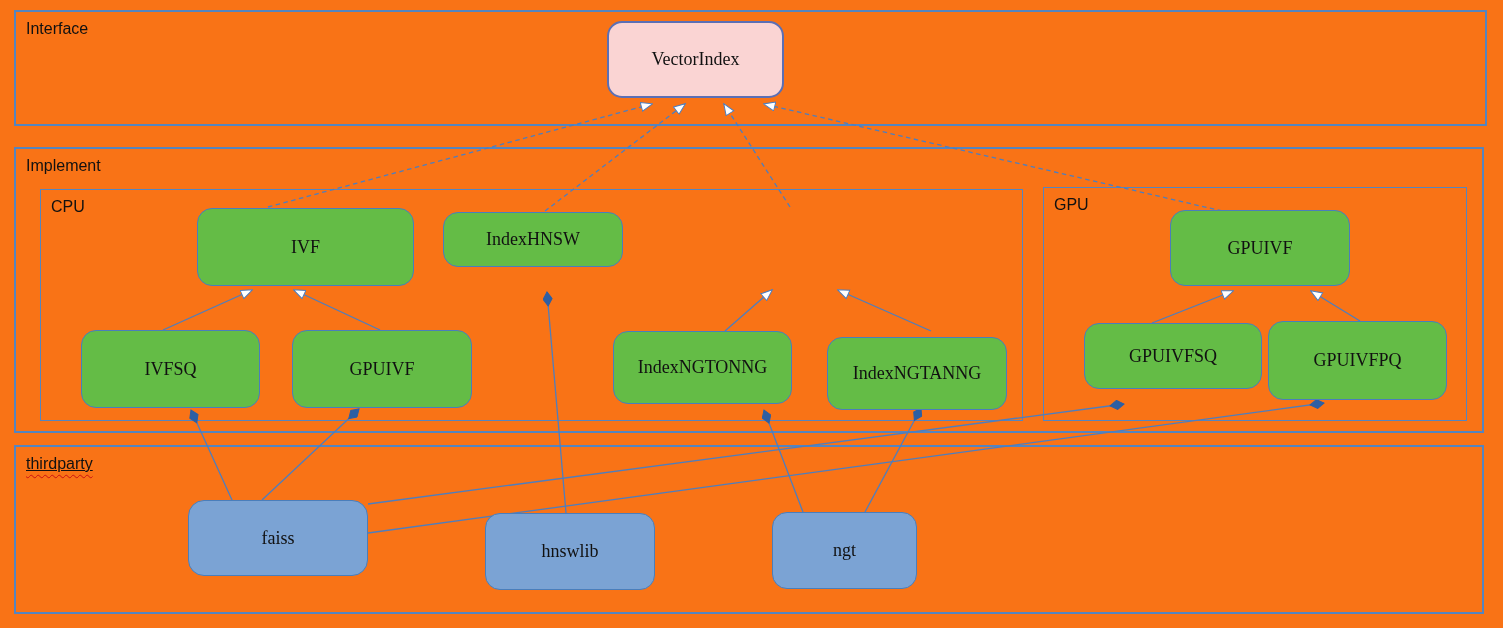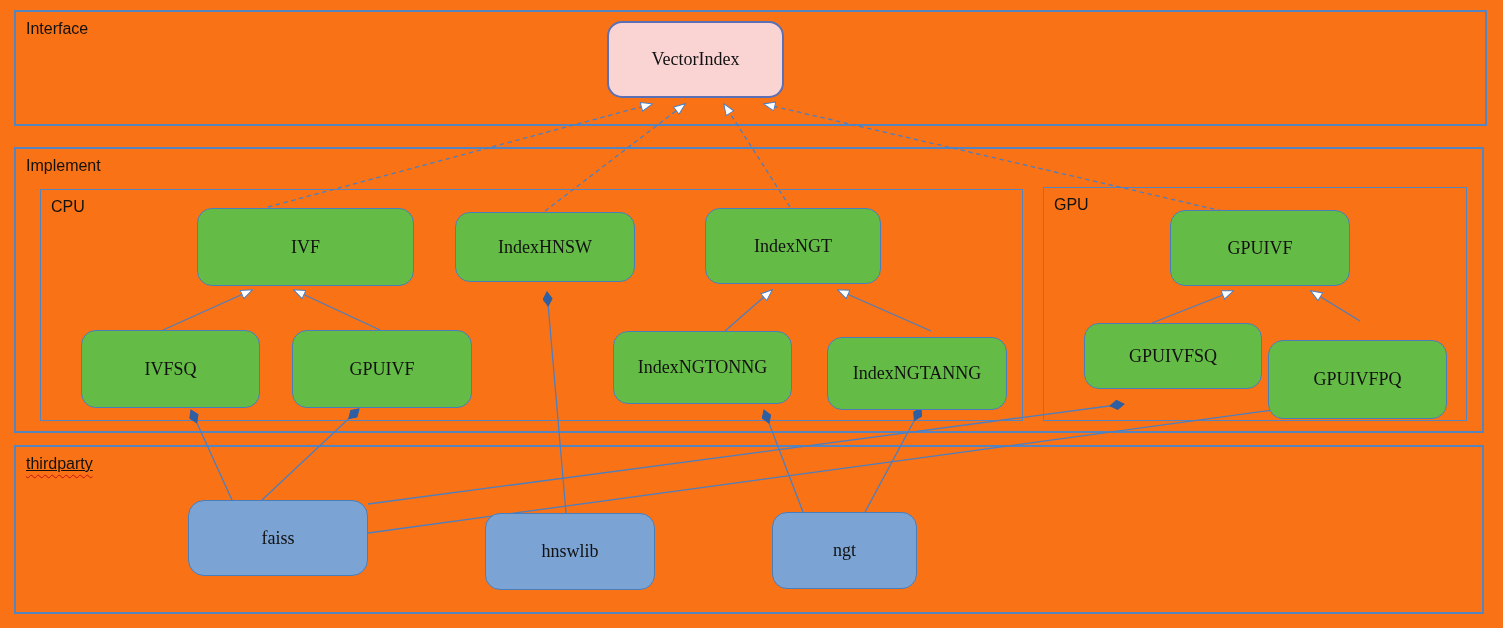--- a/index.html
+++ b/index.html
@@ -134,46 +134,43 @@
     </g>
   </svg>
 
   <div class="node iface" style="left:607px; top:21px; width:177px; height:77px;">
     <span>VectorIndex</span>
   </div>
 
   <div class="node impl" style="left:183px; top:208px; width:217px; height:78px;margin-left:14px;">
     <span>IVF</span>
   </div>
-  <div class="node impl" style="left:455px; top:212px; width:180px; height:70px;">
+  <div class="node impl" style="left:443px; top:212px; width:180px; height:55px;">
     <span>IndexHNSW</span>
-  </div>
-  <div class="node impl" style="left:705px; top:208px; width:176px; height:76px;">
-    <span>IndexNGT</span>
   </div>
   <div class="node impl" style="left:81px; top:330px; width:179px; height:78px;">
     <span>IVFSQ</span>
   </div>
   <div class="node impl" style="left:292px; top:330px; width:180px; height:78px;">
     <span>GPUIVF</span>
   </div>
   <div class="node impl" style="left:613px; top:331px; width:179px; height:73px;">
     <span>IndexNGTONNG</span>
   </div>
   <div class="node impl" style="left:827px; top:337px; width:180px; height:73px;">
     <span>IndexNGTANNG</span>
   </div>
 
   <div class="node impl" style="left:1170px; top:210px; width:180px; height:76px;">
     <span>GPUIVF</span>
   </div>
   <div class="node impl" style="left:1084px; top:323px; width:178px; height:66px;">
     <span>GPUIVFSQ</span>
   </div>
-  <div class="node impl" style="left:1268px; top:321px; width:179px; height:79px;margin-top:19px;">
+  <div class="node impl" style="left:1268px; top:321px; width:179px; height:79px;">
     <span>GPUIVFPQ</span>
   </div>
 
   <div class="node third" style="left:188px; top:500px; width:180px; height:76px;border-radius:16px;">
     <span>faiss</span>
   </div>
   <div class="node third" style="left:485px; top:513px; width:170px; height:77px;">
     <span>hnswlib</span>
   </div>
   <div class="node third" style="left:772px; top:512px; width:145px; height:77px;">

